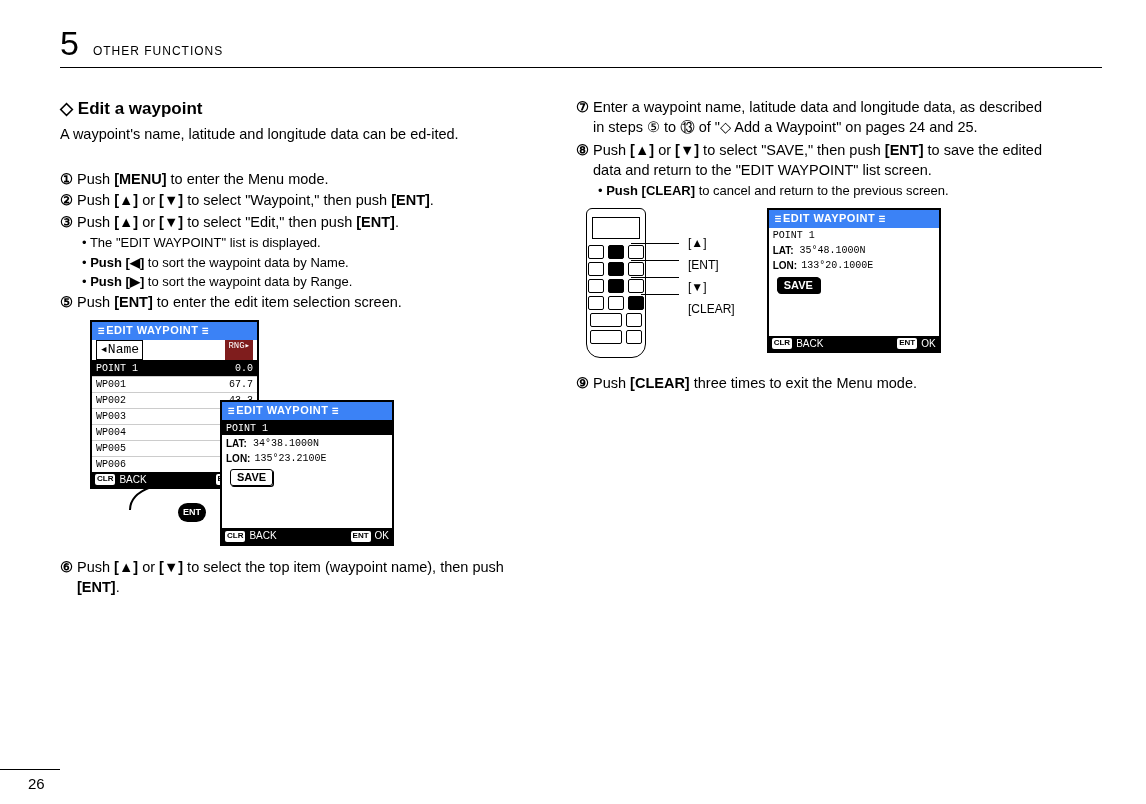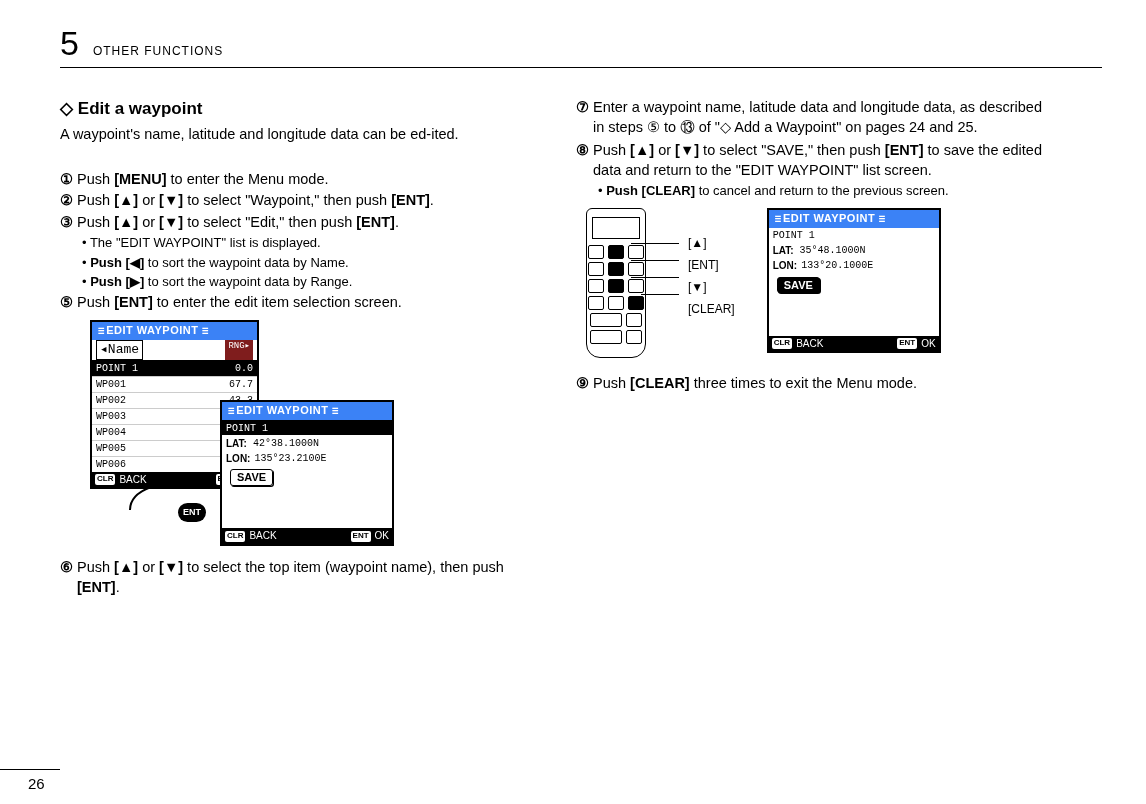--- a/index.html
+++ b/index.html
@@ -251,21 +251,21 @@
           </div>
         </div>
 
         <div class="lcd lcd2" style="position:absolute; left:130px; top:80px;">
           <div class="title"><span class="tbars">≡</span> <span>EDIT WAYPOINT</span> <span class="tbars">≡</span></div>
           <div class="row hl noborder">
               <span>POINT 1</span>
             </div>
           <div class="row noborder">
               <b style="font-family:Arial">LAT:</b>
-              <span style="flex:1;text-align:left;padding-left:6px">42°38.1000N</span>
+              <span style="flex:1;text-align:left;padding-left:6px">34°38.1000N</span>
             </div>
           <div class="row noborder">
               <b style="font-family:Arial">LON:</b>
               <span style="flex:1;text-align:left;padding-left:4px">135°23.2100E</span>
             </div>
           <div style="padding:4px"><span class="save-btn">SAVE</span></div>
           <div style="height:38px"></div>
           <div class="foot">
             <span class="key">CLR</span>
               <span>BACK</span>

